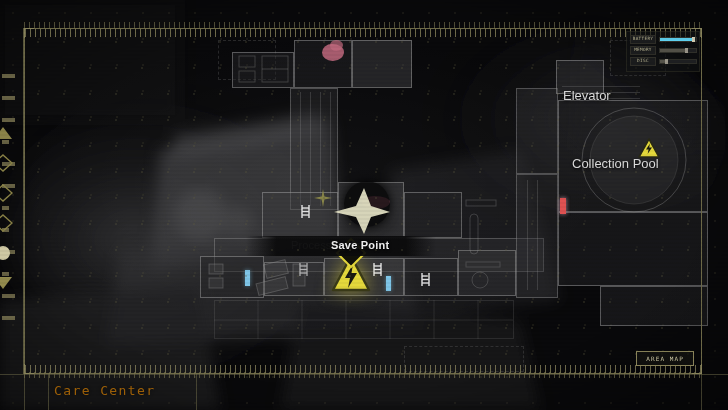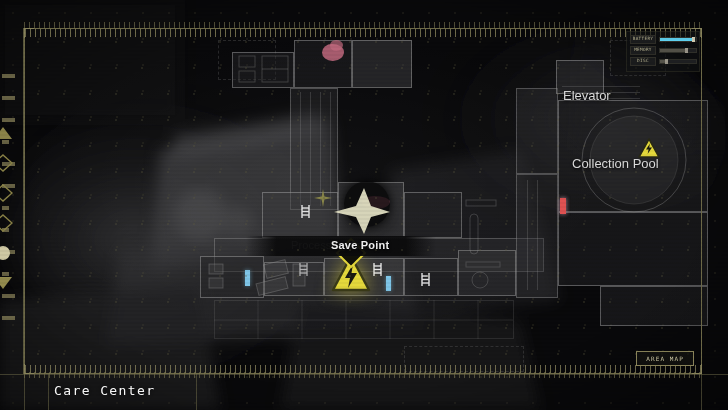--- a/index.html
+++ b/index.html
@@ -48,21 +48,21 @@
   
   #edgeicons{position:absolute;left:-8px;top:118px;width:22px;}
   .eic{height:30px;display:flex;align-items:center;justify-content:center;}
   .eic svg{display:block;}
 
   
   #bottombar{position:absolute;left:0;right:0;bottom:0;height:36px;}
   .bb-line{position:absolute;left:0;right:0;top:0;height:1px;background:#6e6a48;opacity:.55;}
   .bb-sep{position:absolute;top:0;bottom:0;width:1px;background:#6e6a48;opacity:.55;}
   #areaname{position:absolute;left:54px;top:9px;font-size:13px;letter-spacing:1.4px;
-            color:#ffffff;text-shadow:0 0 6px rgba(0,0,0,.9);}
+            color:#a16207;text-shadow:0 0 6px rgba(0,0,0,.9);}
 
   
   #hud{position:absolute;right:28px;top:31px;width:74px;
        background:rgba(16,17,19,.62);border:1px solid rgba(120,116,82,.18);
        padding:3px 2px 3px 3px;box-sizing:border-box;}
   .hrow{display:flex;align-items:center;height:9px;margin-bottom:2px;}
   .hlab{width:26px;font-size:4.4px;letter-spacing:.3px;color:#b9b492;
         background:#1b1c1d;padding:1.5px 1px;text-align:center;line-height:1;
         border:1px solid rgba(120,116,82,.22);box-sizing:border-box;}
   .hbar{flex:1;height:5px;margin-left:3px;background:#1e1f21;position:relative;

